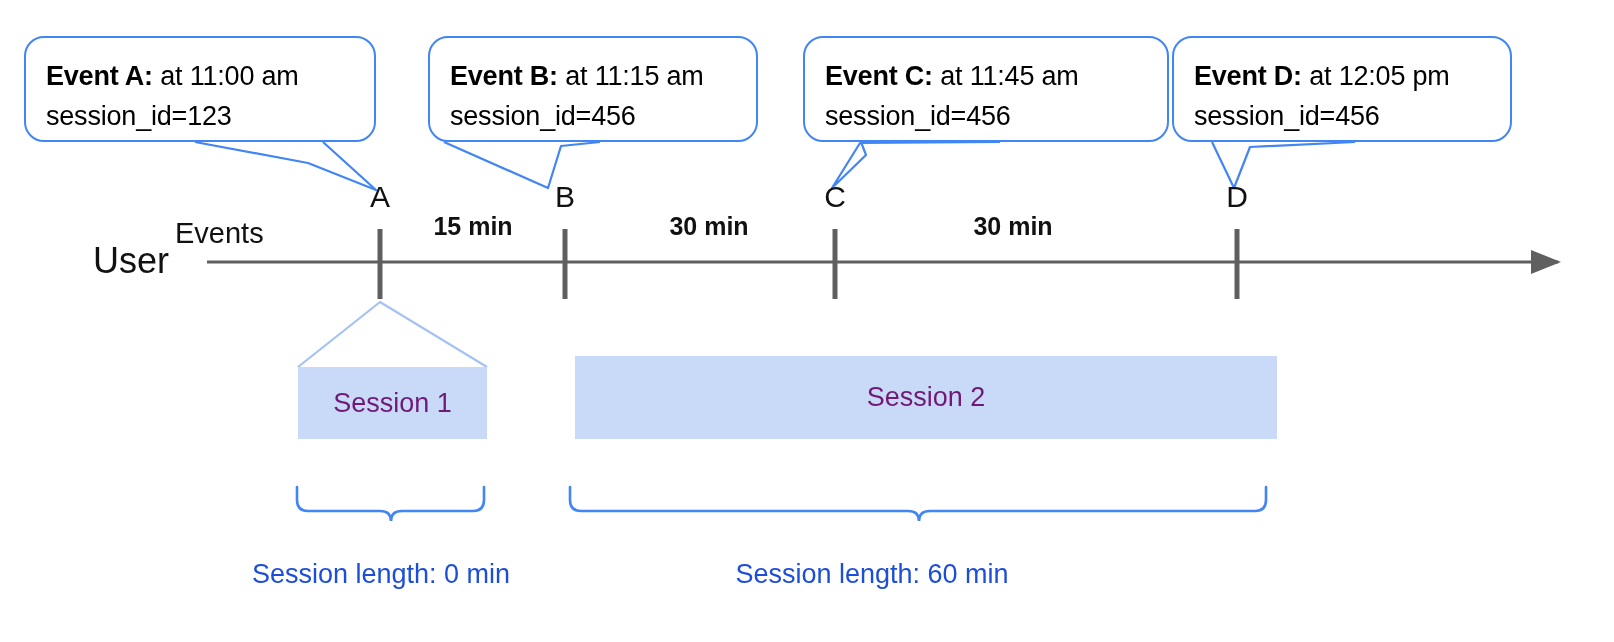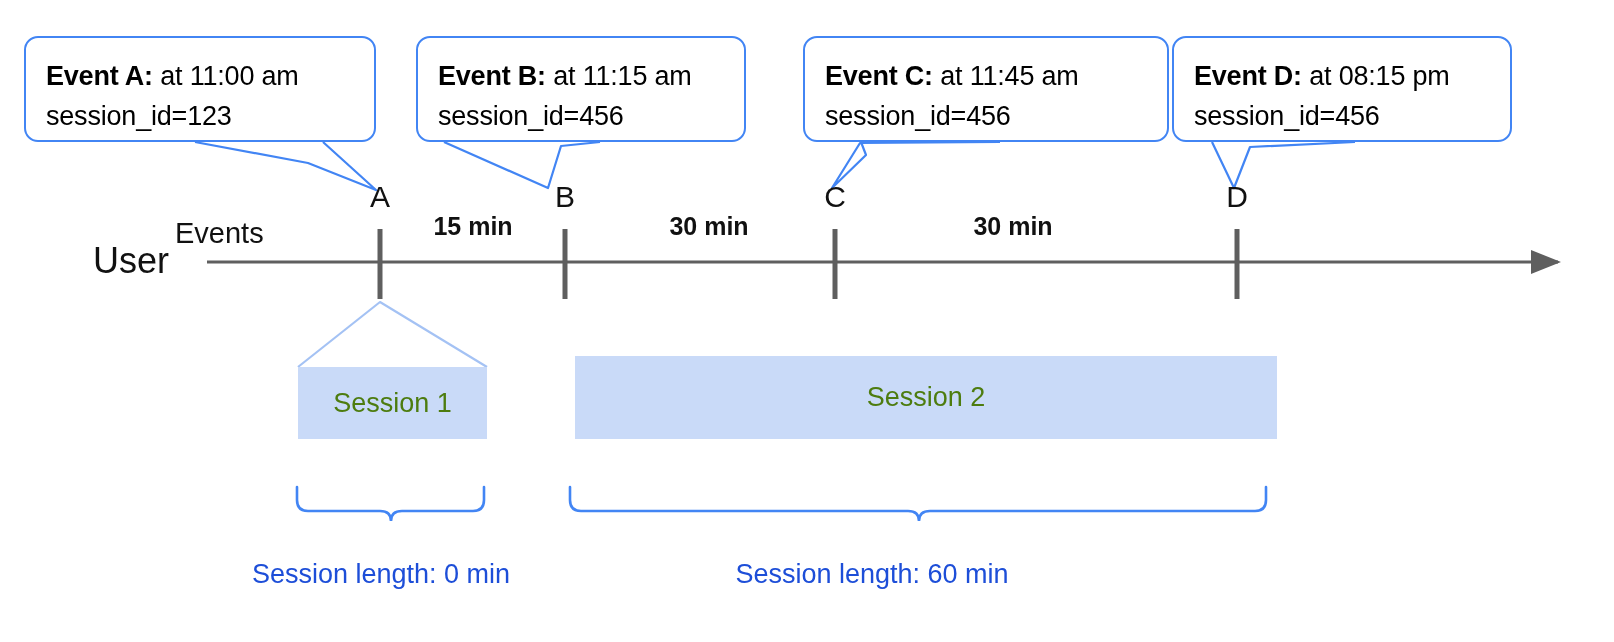--- a/index.html
+++ b/index.html
@@ -24,21 +24,21 @@
     position: absolute;
     left: 0; top: 0;
     width: 1614px;
     height: 642px;
     overflow: visible;
   }
   .callout {
     position: absolute;
     box-sizing: border-box;
     border: 2.2px solid #4285f4;
-    border-radius: 14px;
+    border-radius: 20px;
     background: #ffffff;
     padding: 18px 20px 0 20px;
     z-index: 5;
   }
   .callout .line {
     font-size: 27px;
     line-height: 40px;
     color: #000000;
     white-space: nowrap;
     letter-spacing: -0.2px;
@@ -71,53 +71,53 @@
   .session-bar {
     position: absolute;
     background: #c9daf8;
     display: flex;
     align-items: center;
     justify-content: center;
     z-index: 3;
   }
   .session-bar span {
     font-size: 27px;
-    color: #4d7c0f;
+    color: #701a75;
   }
   .length-label {
     position: absolute;
     font-size: 27px;
     color: #1d4ed8;
     transform: translateX(-50%);
     white-space: nowrap;
     z-index: 4;
   }
 </style>
 </head>
 <body>
 
 <div id="stage">
 
   <div class="callout" style="left:24px; top:36px; width:352px; height:106px;">
     <div class="line"><span class="ev">Event A:</span><span> at 11:00 am</span></div>
     <div class="line">session_id=123</div>
   </div>
 
-  <div class="callout" style="left:416px; top:36px; width:330px; height:106px;">
+  <div class="callout" style="left:428px; top:36px; width:330px; height:106px;">
     <div class="line"><span class="ev">Event B:</span><span> at 11:15 am</span></div>
     <div class="line">session_id=456</div>
   </div>
 
   <div class="callout" style="left:803px; top:36px; width:366px; height:106px;">
     <div class="line"><span class="ev">Event C:</span><span> at 11:45 am</span></div>
     <div class="line">session_id=456</div>
   </div>
 
   <div class="callout" style="left:1172px; top:36px; width:340px; height:106px;">
-    <div class="line"><span class="ev">Event D:</span><span> at 08:15 pm</span></div>
+    <div class="line"><span class="ev">Event D:</span><span> at 12:05 pm</span></div>
     <div class="line">session_id=456</div>
   </div>
 
   <svg class="layer" viewBox="0 0 1614 642">
     <defs>
       <marker id="arrowEnd" markerWidth="10" markerHeight="8" refX="9" refY="4" orient="auto">
         <path d="M0,0 L10,4 L0,8 z" fill="#5f5f5f"></path>
       </marker>
     </defs>
 

